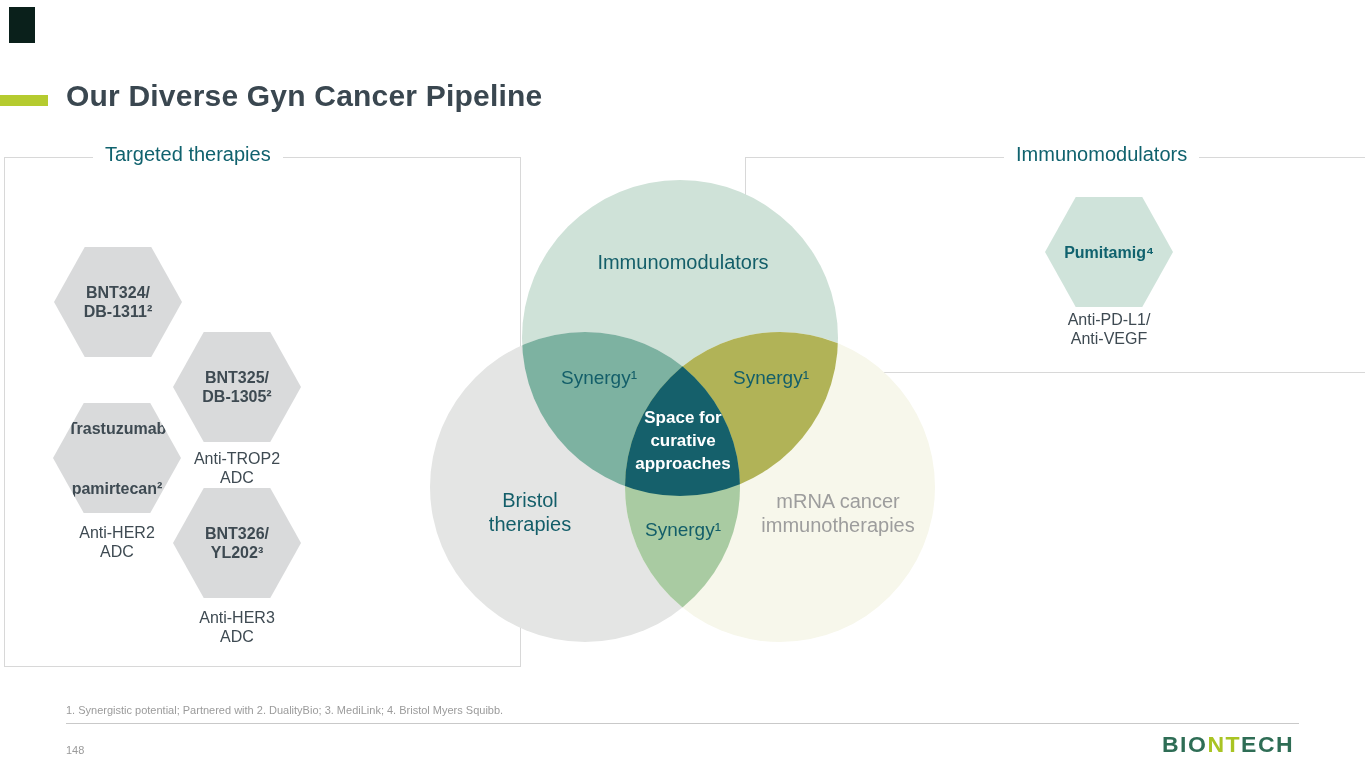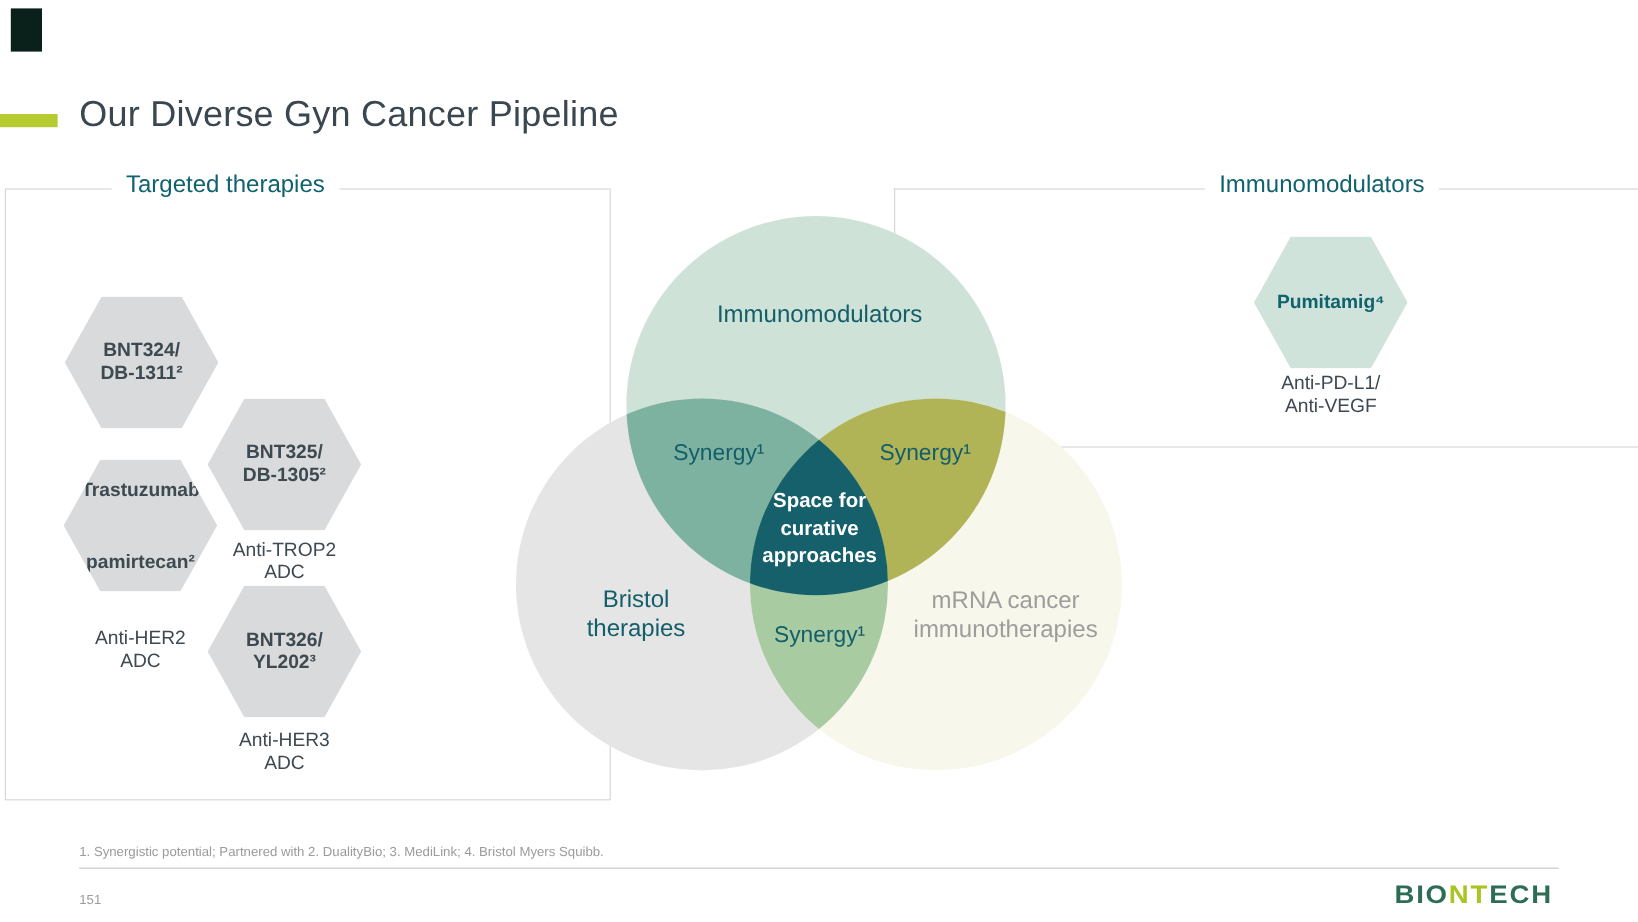--- a/index.html
+++ b/index.html
@@ -9,24 +9,24 @@
     font-family: "Liberation Sans", sans-serif;
     overflow: hidden; position: relative;
   }
   .abs { position: absolute; }
 
   .corner-block { left: 9px; top: 7px; width: 26px; height: 36px; background: #0a201b; }
 
   .accent-bar { left: 0; top: 95px; width: 48px; height: 11px; background: #b5cb2f; }
   .slide-title {
     left: 66px; top: 79px; margin: 0;
-    font-size: 30px; font-weight: 400; color: #3a4750; letter-spacing: 0.2px;
+    font-size: 30px; font-weight: 700; color: #3a4750; letter-spacing: 0.2px;
   }
 
-  .panel { border: 1px solid #d8d8d8; background: transparent; }
+  .panel { border: 1px solid #d8d8d8; background: transparent; padding-left: 12px; }
   .panel-left  { left: 4px;  top: 157px; width: 503px; height: 508px; }
   .panel-right { left: 745px; top: 157px; width: 620px; height: 214px; border-right: 0; }
   .panel-legend {
     position: absolute; top: -15px; background: #ffffff; padding: 0 12px;
     font-size: 20px; color: #10626e; white-space: nowrap;
   }
   .panel-left  .panel-legend { left: 88px; }
   .panel-right .panel-legend { left: 258px; }
 
   .hex {
@@ -90,21 +90,21 @@
 
   <div class="abs hex hex-gray" style="left:173px; top:332px;">
     <div>BNT325/</div>
     <div>DB-1305²</div>
   </div>
   <div class="abs hex-label" style="left:157px; top:449px;">
     <div>Anti-TROP2</div>
     <div>ADC</div>
   </div>
 
-  <div class="abs hex hex-gray" style="left:53px; top:383px;gap:41px;">
+  <div class="abs hex hex-gray" style="left:53px; top:403px;gap:41px;">
     <div>Trastuzumab</div>
     <div>pamirtecan²</div>
   </div>
   <div class="abs hex-label" style="left:37px; top:523px;">
     <div>Anti-HER2</div>
     <div>ADC</div>
   </div>
 
   <div class="abs hex hex-gray" style="left:173px; top:488px;text-align:center;">
     <div>BNT326/</div>
@@ -162,18 +162,18 @@
     <div>Bristol</div>
     <div>therapies</div>
   </div>
   <div class="abs venn-label lbl-gray lbl-20" style="left:838px; top:513px;">
     <div>mRNA cancer</div>
     <div>immunotherapies</div>
   </div>
 
   <div class="abs footnote">1. Synergistic potential; Partnered with 2. DualityBio; 3. MediLink; 4. Bristol Myers Squibb.</div>
   <div class="abs foot-rule"></div>
-  <div class="abs page-number">151</div>
+  <div class="abs page-number">148</div>
   <div class="abs logo">
     <span class="logo-green">BIO</span><span class="logo-lime">NT</span><span class="logo-green">ECH</span>
   </div>
 
 </div>
 
 </body></html>

